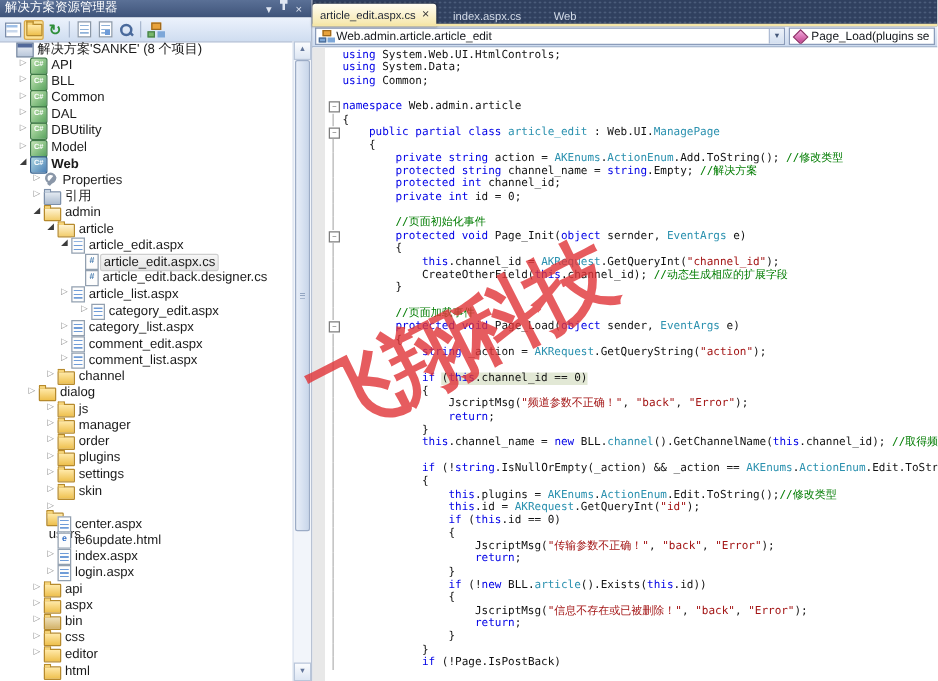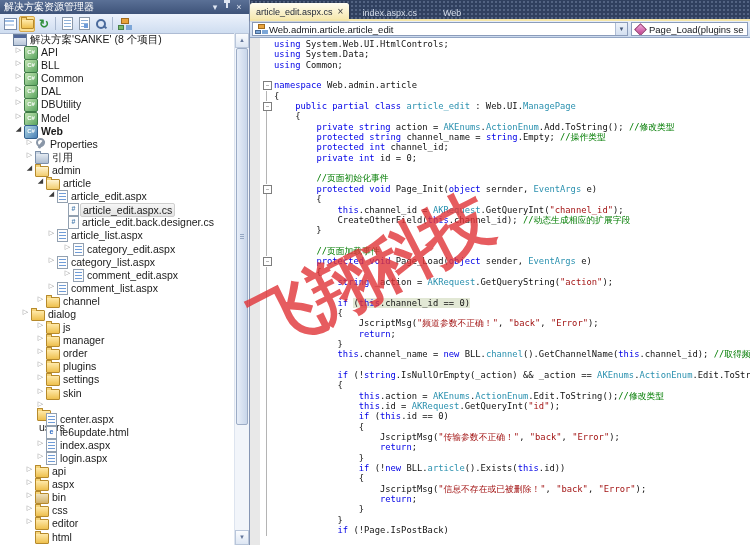--- a/index.html
+++ b/index.html
@@ -260,21 +260,21 @@
         </span>
         <span class="tlabel">category_edit.aspx</span>
       </div>
       <div class="trow" style="padding-left: 47px;">
         <span class="arr c">▷</span>
         <span class="tico i-page">
           <span class="lines"></span>
         </span>
         <span class="tlabel">category_list.aspx</span>
       </div>
-      <div class="trow" style="padding-left: 63px;">
+      <div class="trow" style="padding-left: 47px;">
         <span class="arr c">▷</span>
         <span class="tico i-page">
           <span class="lines"></span>
         </span>
         <span class="tlabel">comment_edit.aspx</span>
       </div>
       <div class="trow" style="padding-left: 47px;">
         <span class="arr c">▷</span>
         <span class="tico i-page">
           <span class="lines"></span>
@@ -459,21 +459,21 @@
         <div class="cl">
           <span class="fm">
             <span class="vln"></span>
           </span>
           <span class="ct"><span class="tok p">        </span><span class="tok k">private</span><span class="tok p"> </span><span class="tok k">string</span><span class="tok p"> action = </span><span class="tok t">AKEnums</span><span class="tok p">.</span><span class="tok t">ActionEnum</span><span class="tok p">.Add.ToString(); </span><span class="tok c">//修改类型</span></span>
         </div>
         <div class="cl">
           <span class="fm">
             <span class="vln"></span>
           </span>
-          <span class="ct"><span class="tok p">        </span><span class="tok k">protected</span><span class="tok p"> </span><span class="tok k">string</span><span class="tok p"> channel_name = </span><span class="tok k">string</span><span class="tok p">.Empty; </span><span class="tok c">//操作类型</span></span>
+          <span class="ct"><span class="tok p">        </span><span class="tok k">protected</span><span class="tok p"> </span><span class="tok k">string</span><span class="tok p"> channel_name = </span><span class="tok k">string</span><span class="tok p">.Empty; </span><span class="tok c">//解决方案</span></span>
         </div>
         <div class="cl">
           <span class="fm">
             <span class="vln"></span>
           </span>
           <span class="ct"><span class="tok p">        </span><span class="tok k">protected</span><span class="tok p"> </span><span class="tok k">int</span><span class="tok p"> channel_id;</span></span>
         </div>
         <div class="cl">
           <span class="fm">
             <span class="vln"></span>
@@ -609,21 +609,21 @@
         <div class="cl">
           <span class="fm">
             <span class="vln"></span>
           </span>
           <span class="ct"><span class="tok p">            {</span></span>
         </div>
         <div class="cl">
           <span class="fm">
             <span class="vln"></span>
           </span>
-          <span class="ct"><span class="tok p">                </span><span class="tok k">this</span><span class="tok p">.action = </span><span class="tok t">AKEnums</span><span class="tok p">.</span><span class="tok t">ActionEnum</span><span class="tok p">.Edit.ToString();</span><span class="tok c">//修改类型</span></span>
+          <span class="ct"><span class="tok p">                </span><span class="tok k">this</span><span class="tok p">.plugins = </span><span class="tok t">AKEnums</span><span class="tok p">.</span><span class="tok t">ActionEnum</span><span class="tok p">.Edit.ToString();</span><span class="tok c">//修改类型</span></span>
         </div>
         <div class="cl">
           <span class="fm">
             <span class="vln"></span>
           </span>
           <span class="ct"><span class="tok p">                </span><span class="tok k">this</span><span class="tok p">.id = </span><span class="tok t">AKRequest</span><span class="tok p">.GetQueryInt(</span><span class="tok s">"id"</span><span class="tok p">);</span></span>
         </div>
         <div class="cl">
           <span class="fm">
             <span class="vln"></span>

